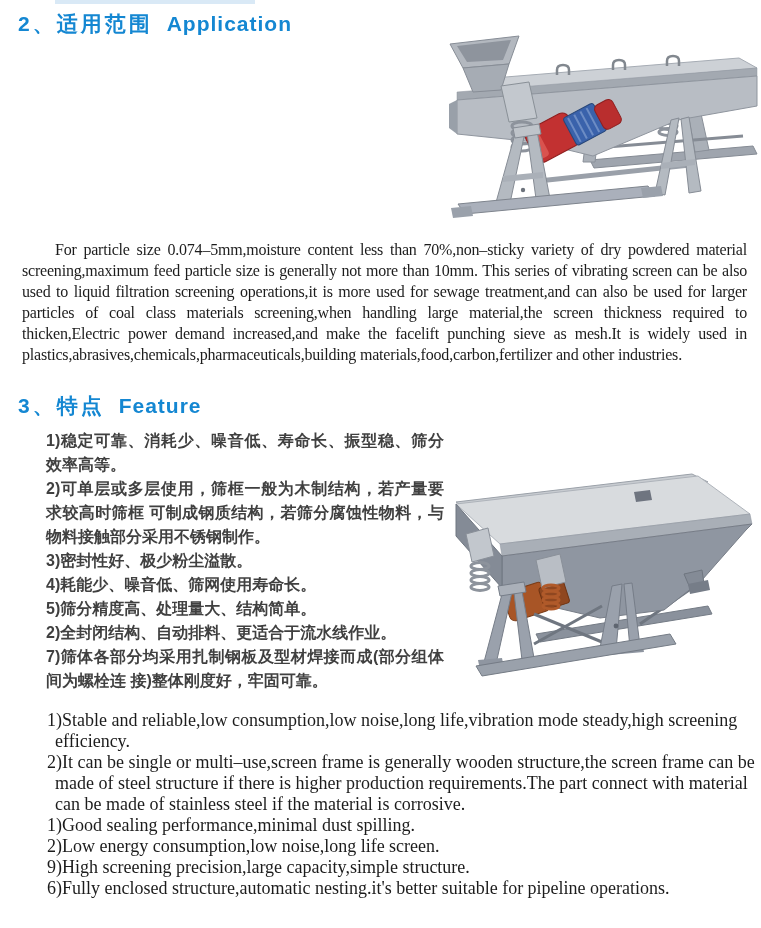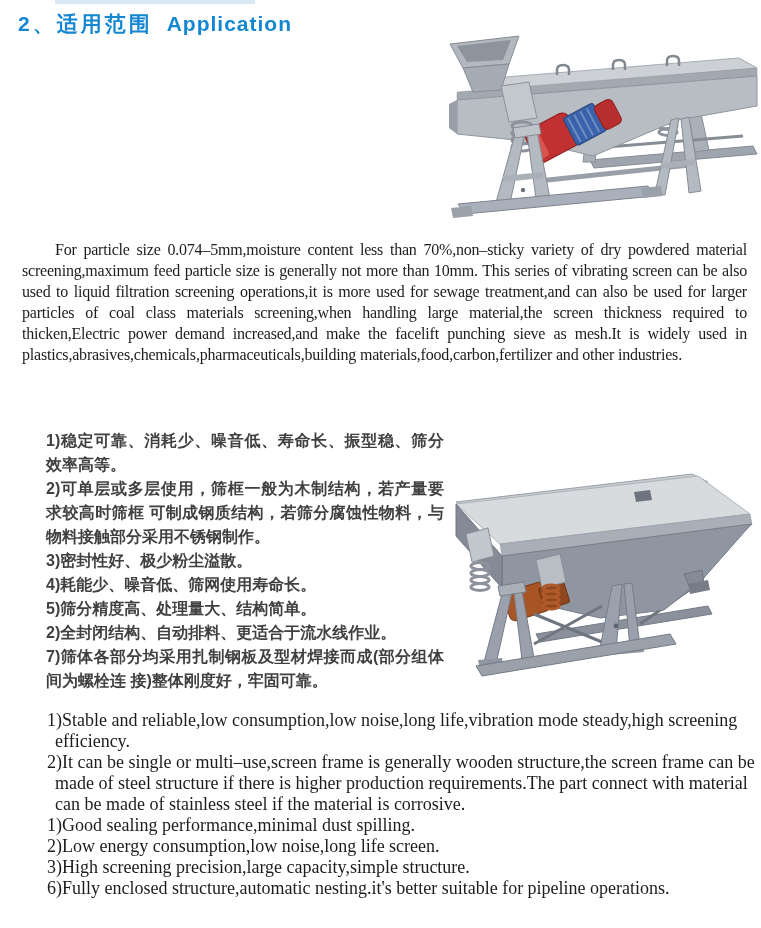--- a/index.html
+++ b/index.html
@@ -136,20 +136,23 @@
       <polygon points="238,91 246,89 258,163 246,165" fill="#b4bac1" stroke="#868c95" stroke-width="1"></polygon>
       <polygon points="218,135 252,131 252,137 218,141" fill="#aab0b8"></polygon>
       <polygon points="15,176 205,158 212,168 22,186" fill="#aab0bb" stroke="#7e848d" stroke-width="1"></polygon>
       <polygon points="8,180 28,178 30,188 10,190" fill="#9aa1ab"></polygon>
       <polygon points="198,160 218,158 220,168 200,170" fill="#9aa1ab"></polygon>
     </g>
   </svg>
 
   <div class="en-para">For particle size 0.074–5mm,moisture content less than 70%,non–sticky variety of dry powdered material screening,maximum feed particle size is generally not more than 10mm.  This series of vibrating screen can be also used to liquid filtration screening operations,it is more used for sewage treatment,and can also be used for larger particles of coal class materials screening,when handling large material,the screen thickness required to thicken,Electric power demand increased,and make the facelift punching sieve as mesh.It is widely used in plastics,abrasives,chemicals,pharmaceuticals,building materials,food,carbon,fertilizer and other industries.</div>
 
+  <div class="sec-heading" id="sec3-heading">
+    <span class="cn">3、</span><span class="cn">特点</span><span class="en">Feature</span>
+  </div>
 
   <div class="cn-list">
     <div class="item">1)稳定可靠、消耗少、噪音低、寿命长、振型稳、筛分效率高等。</div>
     <div class="item">2)可单层或多层使用，筛框一般为木制结构，若产量要求较高时筛框 可制成钢质结构，若筛分腐蚀性物料，与物料接触部分采用不锈钢制作。</div>
     <div class="item">3)密封性好、极少粉尘溢散。</div>
     <div class="item">4)耗能少、噪音低、筛网使用寿命长。</div>
     <div class="item">5)筛分精度高、处理量大、结构简单。</div>
     <div class="item">2)全封闭结构、自动排料、更适合于流水线作业。</div>
     <div class="item">7)筛体各部分均采用扎制钢板及型材焊接而成(部分组体间为螺栓连 接)整体刚度好，牢固可靠。</div>
   </div>
@@ -209,17 +212,17 @@
       <polygon points="248,118 268,114 270,124 250,128" fill="#767d88"></polygon>
       <polygon points="36,200 230,168 236,178 42,210" fill="#9aa1ab" stroke="#747b85" stroke-width="1"></polygon>
     </g>
   </svg>
 
   <div class="en-list">
     <div class="item">1)Stable and reliable,low consumption,low noise,long life,vibration mode steady,high screening efficiency.</div>
     <div class="item">2)It can be single or multi–use,screen frame is generally wooden structure,the screen frame can be made of steel structure if there is higher production requirements.The part connect with material can be made of stainless steel if the material is corrosive.</div>
     <div class="item">1)Good sealing performance,minimal dust spilling.</div>
     <div class="item">2)Low energy consumption,low noise,long life screen.</div>
-    <div class="item">3)High screening precision,large capacity,simple structure.</div>
+    <div class="item">9)High screening precision,large capacity,simple structure.</div>
     <div class="item">6)Fully enclosed structure,automatic nesting.it's better suitable for pipeline operations.</div>
   </div>
 
 </div>
 
 </body></html>

